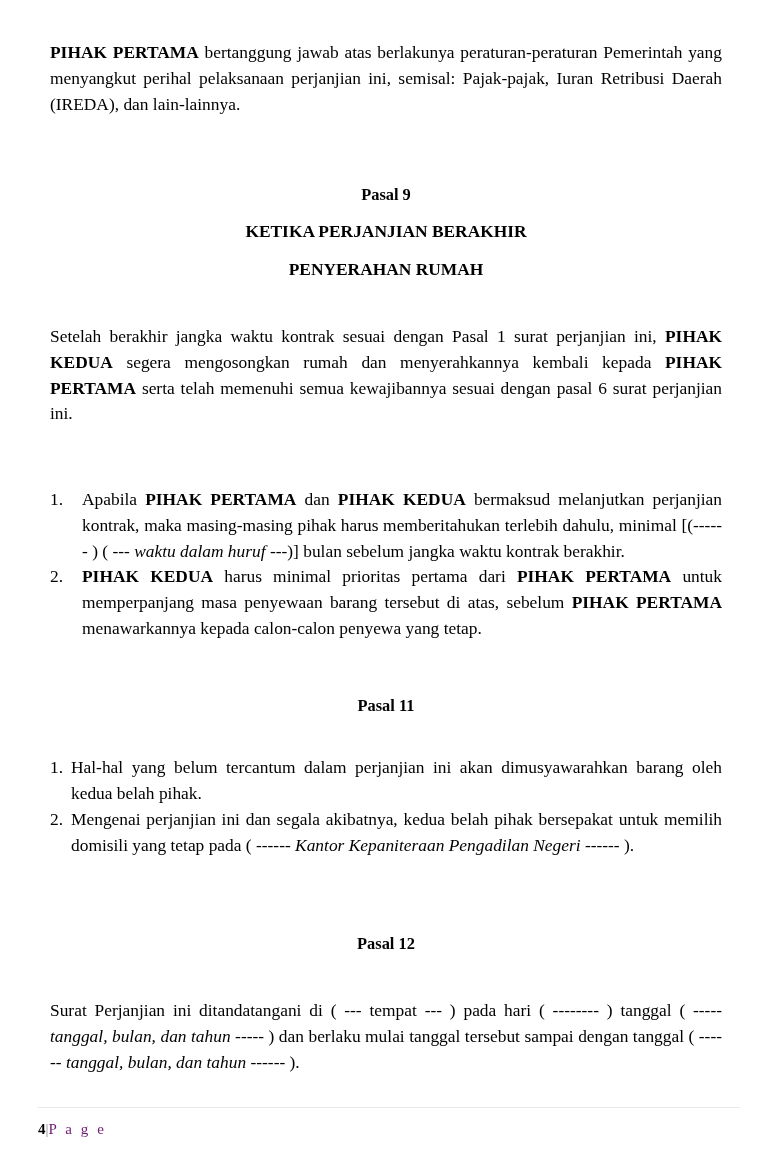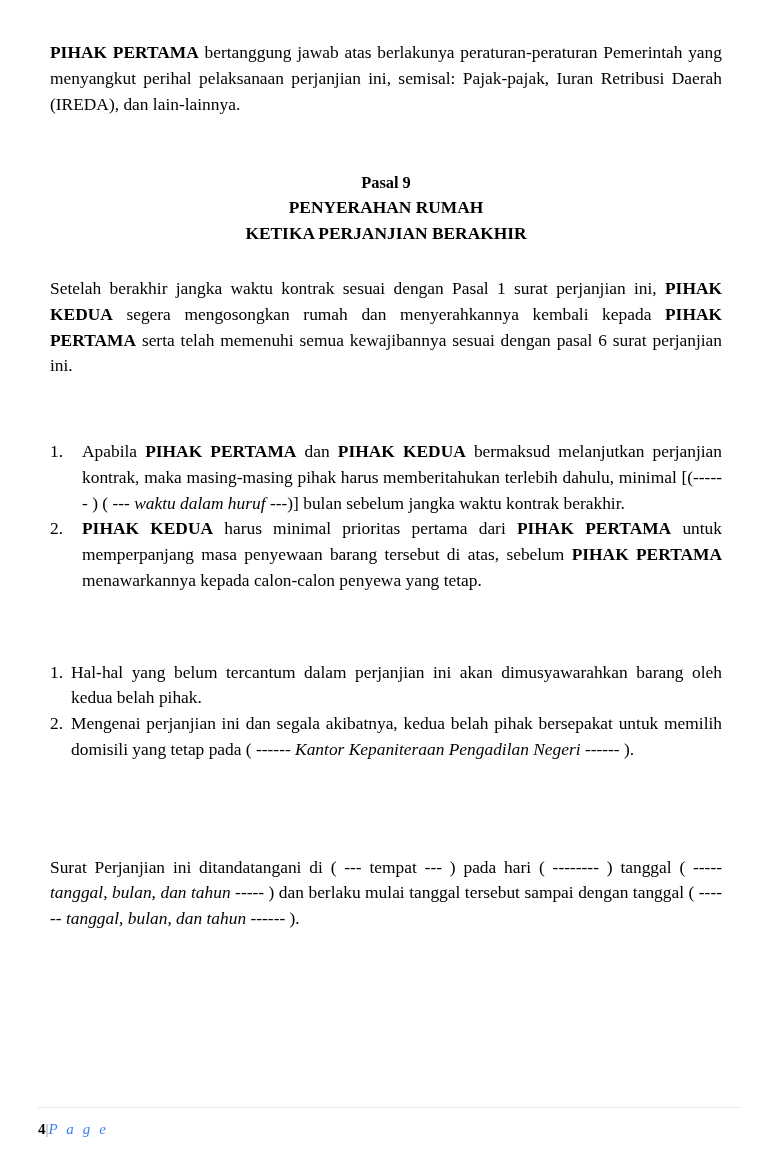--- a/index.html
+++ b/index.html
@@ -45,21 +45,21 @@
 
   
   .heading-block {
     text-align: center;
   }
   .heading-block .h-line {
     font-weight: bold;
     font-size: 17.4px;
     line-height: 1.46;
     text-align: center;
-    margin: 0;
+    margin: 12px;
   }
   .heading-block .h-pasal {
     font-size: 16.4px;
   }
 
   
   .sp-26 { height: 26px; }
   .sp-30 { height: 30px; }
   .sp-40 { height: 40px; }
   .sp-54 { height: 54px; }
@@ -123,38 +123,37 @@
     font-family: "Liberation Serif", "DejaVu Serif", serif;
     white-space: pre;
   }
   .footer-num {
     font-weight: bold;
     color: #000000;
   }
   .footer-sep { color: #8a8a8a; }
   .footer-page {
     letter-spacing: 2.6px;
-    color: #3b82f6;
-    font-style: italic;
+    color: #701a75;
   }
 </style>
 </head>
 <body>
 
 <div class="page">
   <div class="content">
 
     <p class="body-para"><b>PIHAK PERTAMA</b><span> bertanggung jawab atas berlakunya peraturan-peraturan Pemerintah yang menyangkut perihal pelaksanaan perjanjian ini, semisal: Pajak-pajak, Iuran Retribusi Daerah (IREDA), dan lain-lainnya.</span></p>
 
     <div class="sp-54"></div>
 
     <div class="heading-block">
       <div class="h-line h-pasal">Pasal 9</div>
+      <div class="h-line">KETIKA PERJANJIAN BERAKHIR</div>
       <div class="h-line">PENYERAHAN RUMAH</div>
-      <div class="h-line">KETIKA PERJANJIAN BERAKHIR</div>
     </div>
 
     <div class="sp-30"></div>
 
     <p class="body-para"><span>Setelah berakhir jangka waktu kontrak sesuai dengan Pasal 1 surat perjanjian ini, </span><b>PIHAK KEDUA</b><span> segera mengosongkan rumah dan menyerahkannya kembali kepada </span><b>PIHAK PERTAMA</b><span> serta telah memenuhi semua kewajibannya sesuai dengan pasal 6 surat perjanjian ini.</span></p>
 
     <div class="sp-34"></div>
 
 
     <div class="sp-26"></div>
@@ -166,38 +165,40 @@
         </li>
       <li>
           <span class="marker">2.</span>
           <span class="li-body"><span></span><b>PIHAK KEDUA</b><span> harus minimal prioritas pertama dari </span><b>PIHAK PERTAMA</b><span> untuk memperpanjang masa penyewaan barang tersebut di atas, sebelum </span><b>PIHAK PERTAMA</b><span> menawarkannya kepada calon-calon penyewa yang tetap.</span></span>
         </li>
     </ol>
 
     <div class="sp-40"></div>
 
     <div class="heading-block">
+      <div class="h-line h-pasal">Pasal 11</div>
     </div>
 
     <div class="sp-26"></div>
 
     <ol class="num-list list-tight">
       <li>
           <span class="marker">1.</span>
           <span class="li-body">Hal-hal yang belum tercantum dalam perjanjian ini akan dimusyawarahkan barang oleh kedua belah pihak.</span>
         </li>
       <li>
           <span class="marker">2.</span>
           <span class="li-body"><span>Mengenai perjanjian ini dan segala akibatnya, kedua belah pihak bersepakat untuk memilih domisili yang tetap pada ( ------ </span><i>Kantor Kepaniteraan Pengadilan Negeri</i><span> ------ ).</span></span>
         </li>
     </ol>
 
     <div class="sp-62"></div>
 
     <div class="heading-block">
+      <div class="h-line h-pasal">Pasal 12</div>
     </div>
 
     <div class="sp-30"></div>
 
     <p class="body-para"><span>Surat Perjanjian ini ditandatangani di ( --- tempat --- ) pada hari ( -------- ) tanggal ( ----- </span><i>tanggal, bulan, dan tahun</i><span> ----- ) dan berlaku mulai tanggal tersebut sampai dengan tanggal ( ------ </span><i>tanggal, bulan, dan tahun</i><span> ------ ).</span></p>
 
   </div>
 
   <div class="footer">
     <div class="footer-rule"></div>

